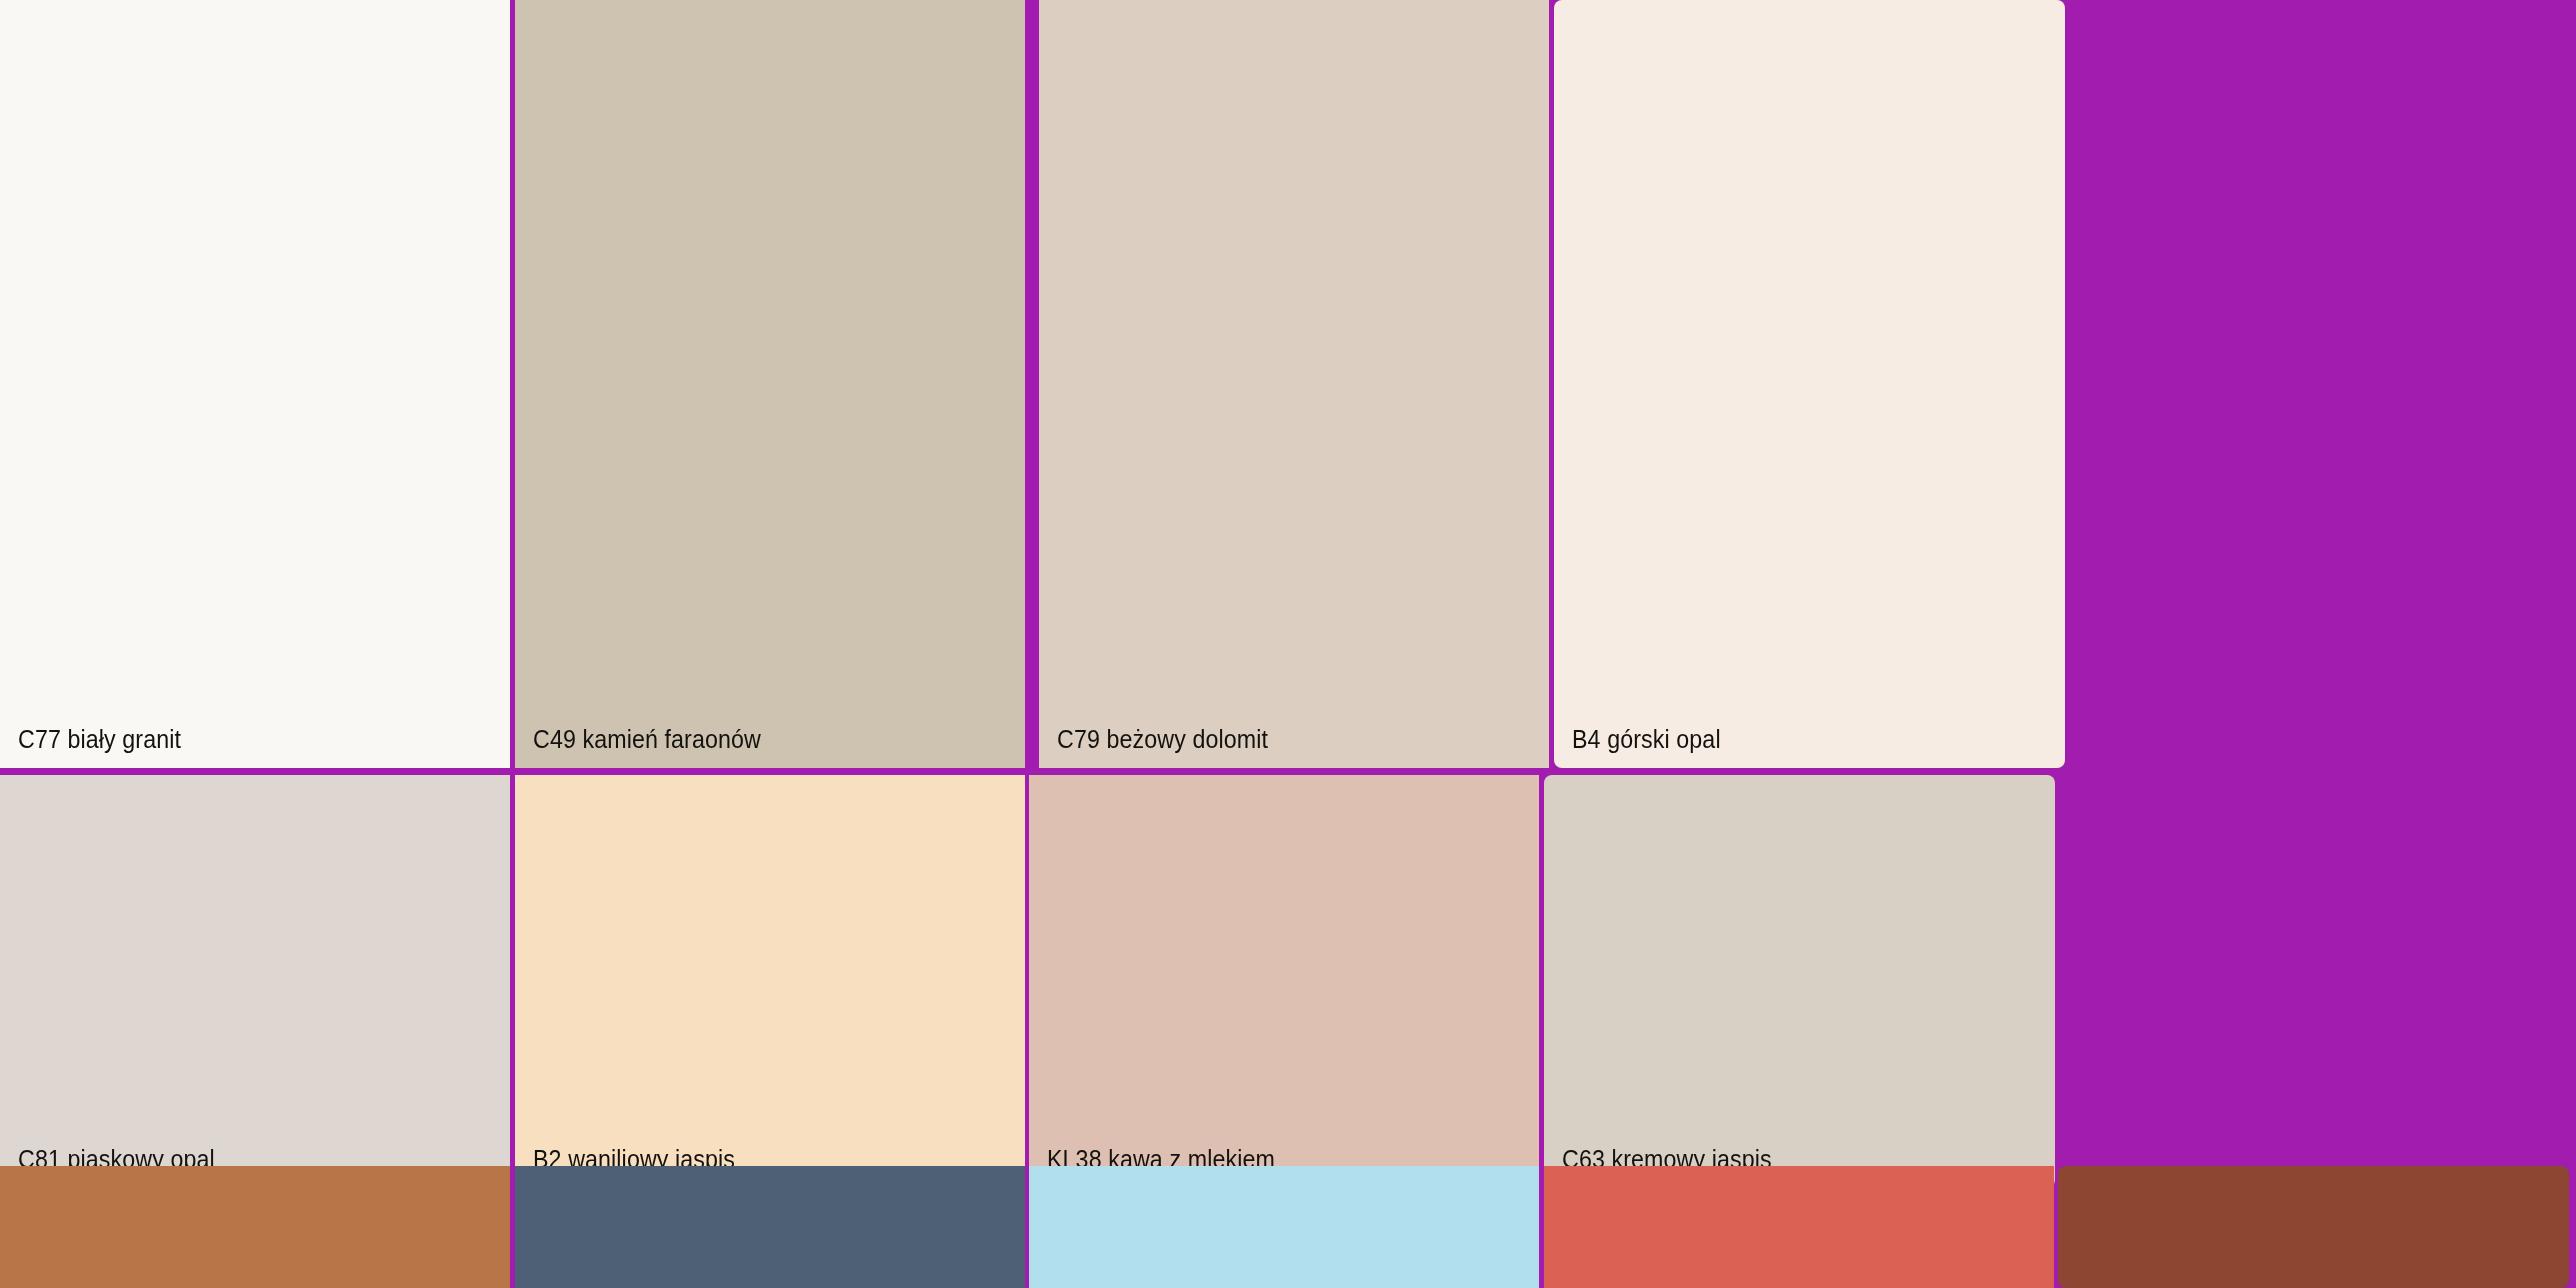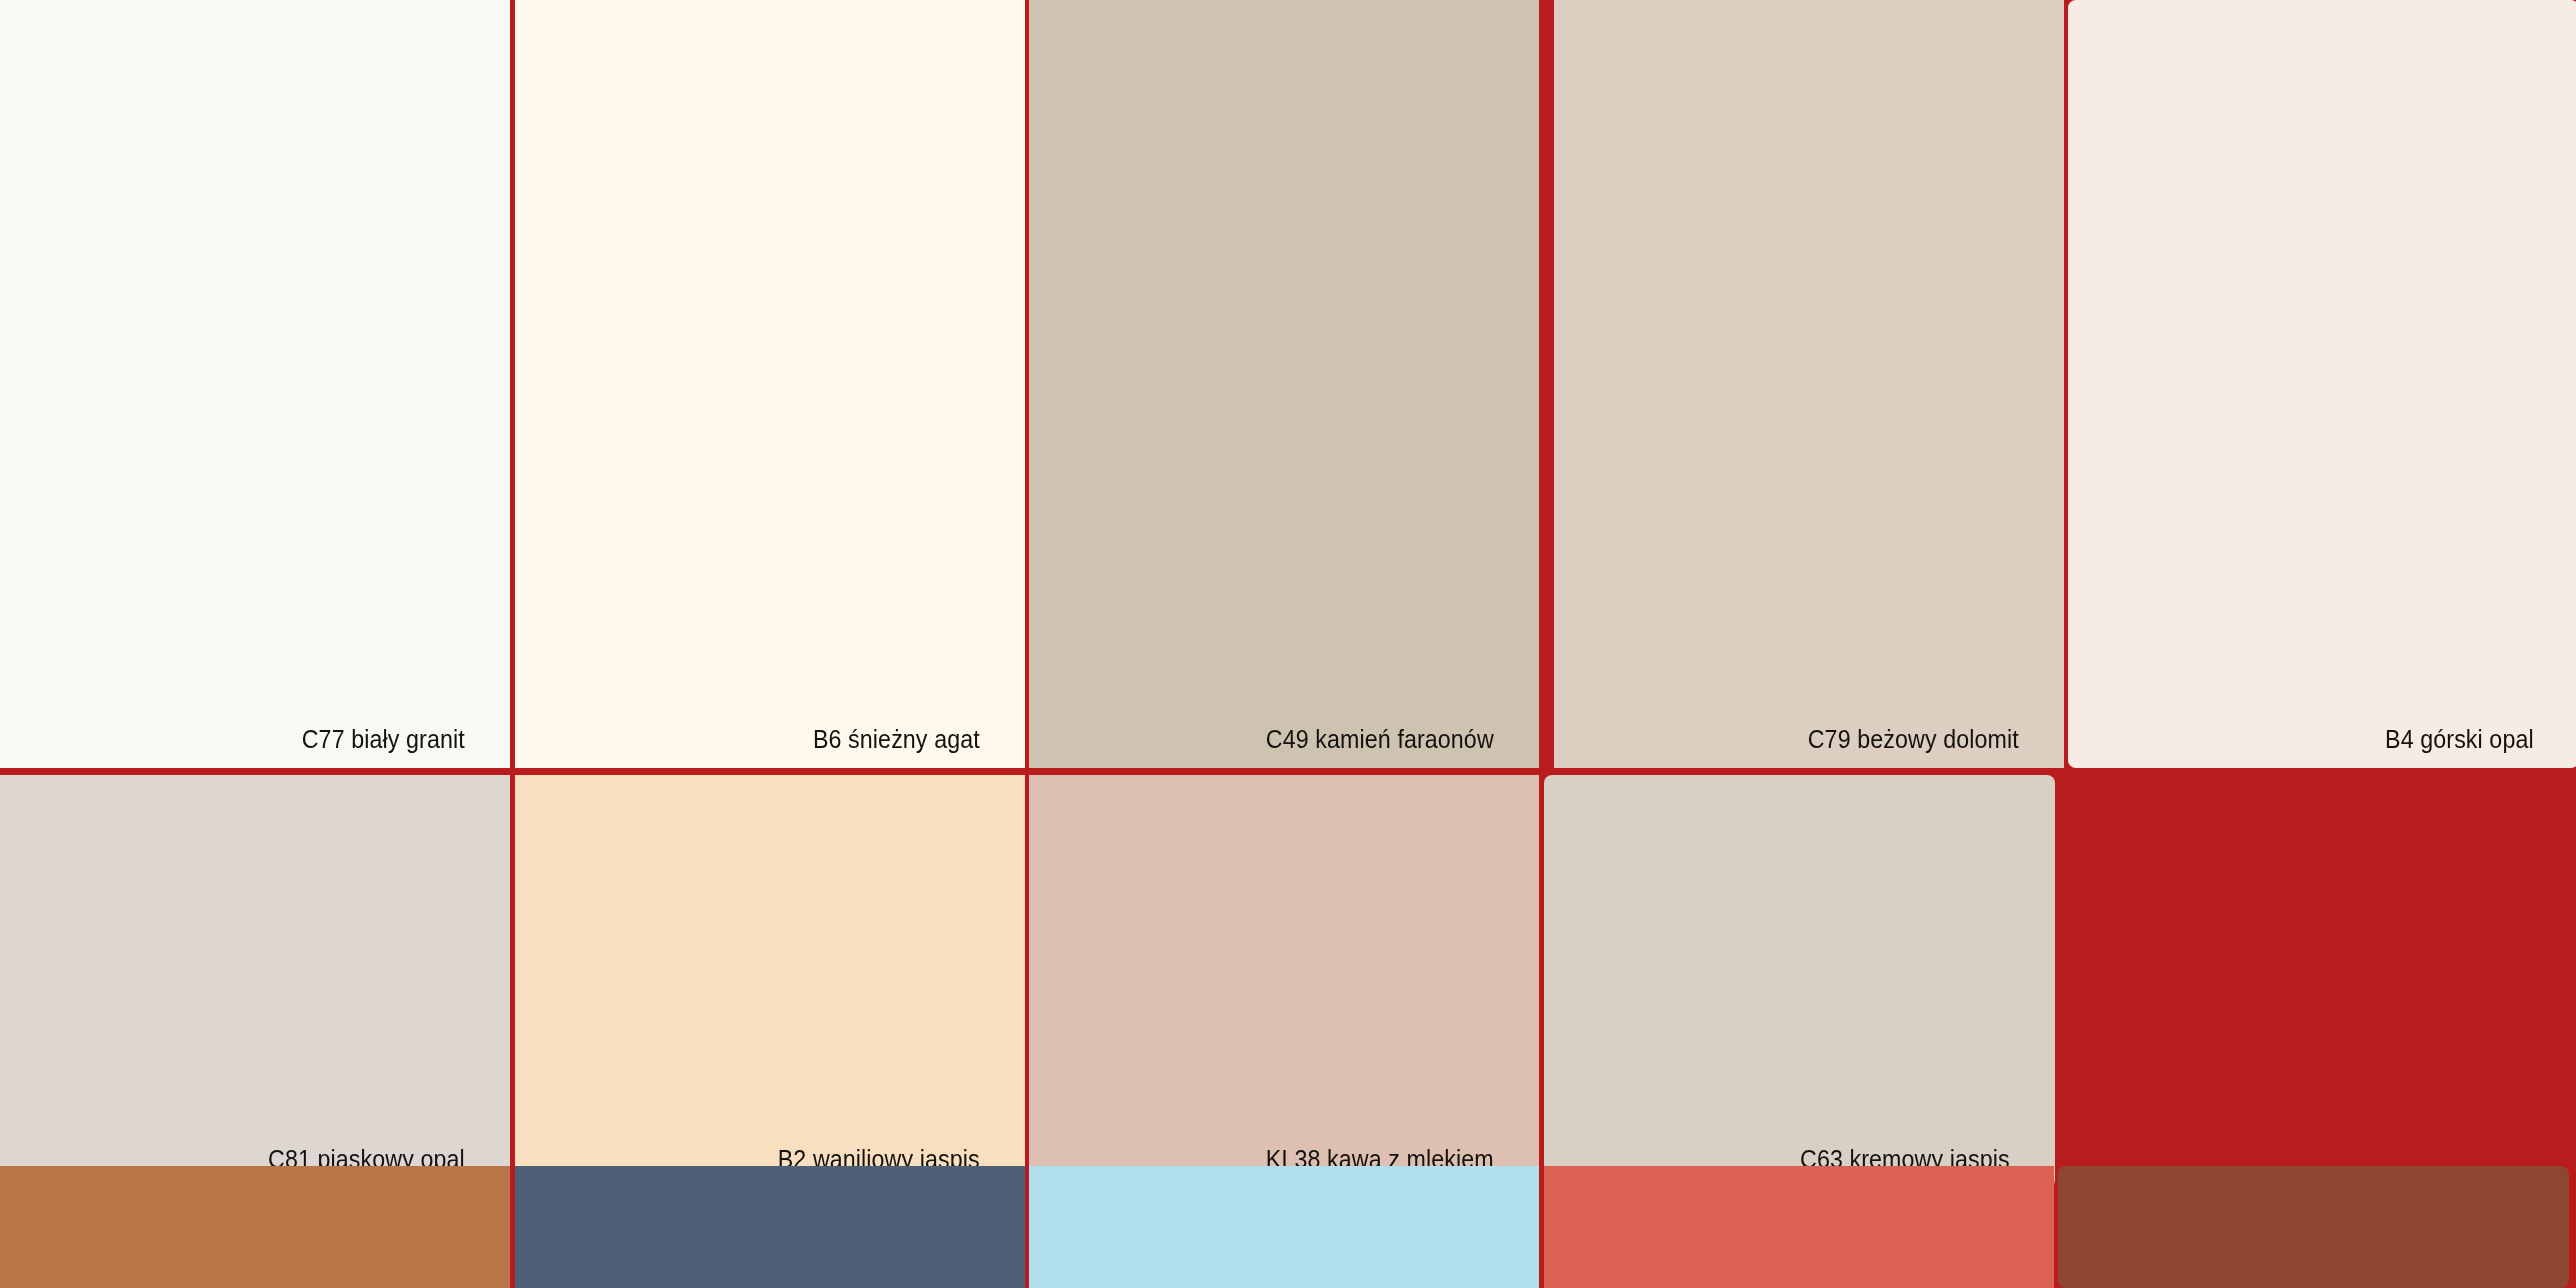--- a/index.html
+++ b/index.html
@@ -63,28 +63,25 @@
     letter-spacing: 0.1px;
     font-weight: 400;
     white-space: nowrap;
     transform: scaleX(0.93);
     transform-origin: left bottom;
   }
 </style>
 </head>
 <body style="background-color: rgb(242, 242, 244);">
 
-<div id="palette-grid" style="background-color: #b91c1c; text-align: right;">
+<div id="palette-grid" style="background-color: #a21caf;">
 
   <div class="swatch-row" id="swatch-row-1" style="gap: 4.5px;">
     <div class="swatch" style="background-color: rgb(249, 248, 244);">
       <div class="swatch-label" style="color: rgb(20, 18, 15);">C77 biały granit</div>
-    </div>
-    <div class="swatch" style="background-color: rgb(254, 249, 236);">
-      <div class="swatch-label" style="color: rgb(20, 18, 15);">B6 śnieżny agat</div>
     </div>
     <div class="swatch" style="background-color: rgb(206, 195, 177);">
       <div class="swatch-label" style="color: rgb(20, 18, 15);">C49 kamień faraonów</div>
     </div>
     <div class="swatch" style="background-color: rgb(220, 206, 192); margin-left: 10px;">
       <div class="swatch-label" style="color: rgb(20, 18, 15);">C79 beżowy dolomit</div>
     </div>
     <div class="swatch" style="background-color: rgb(246, 236, 227);">
       <div class="swatch-label" style="color: rgb(20, 18, 15);">B4 górski opal</div>
     </div>

